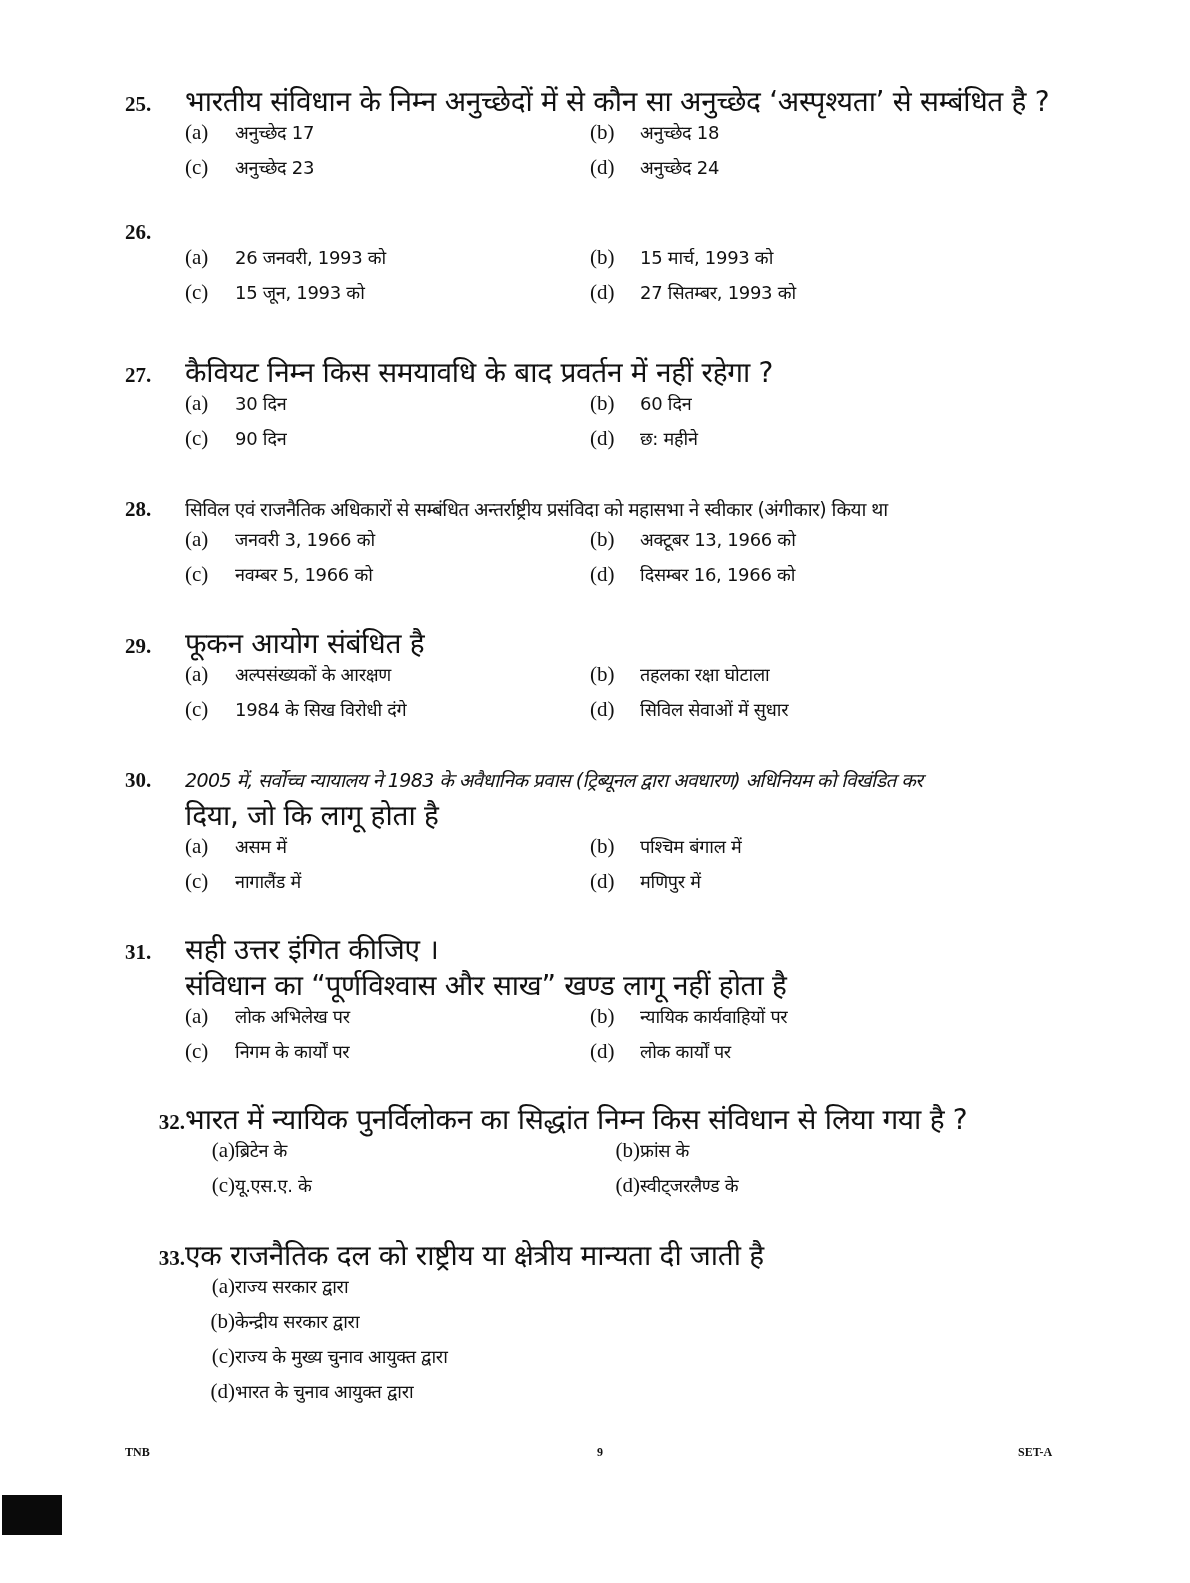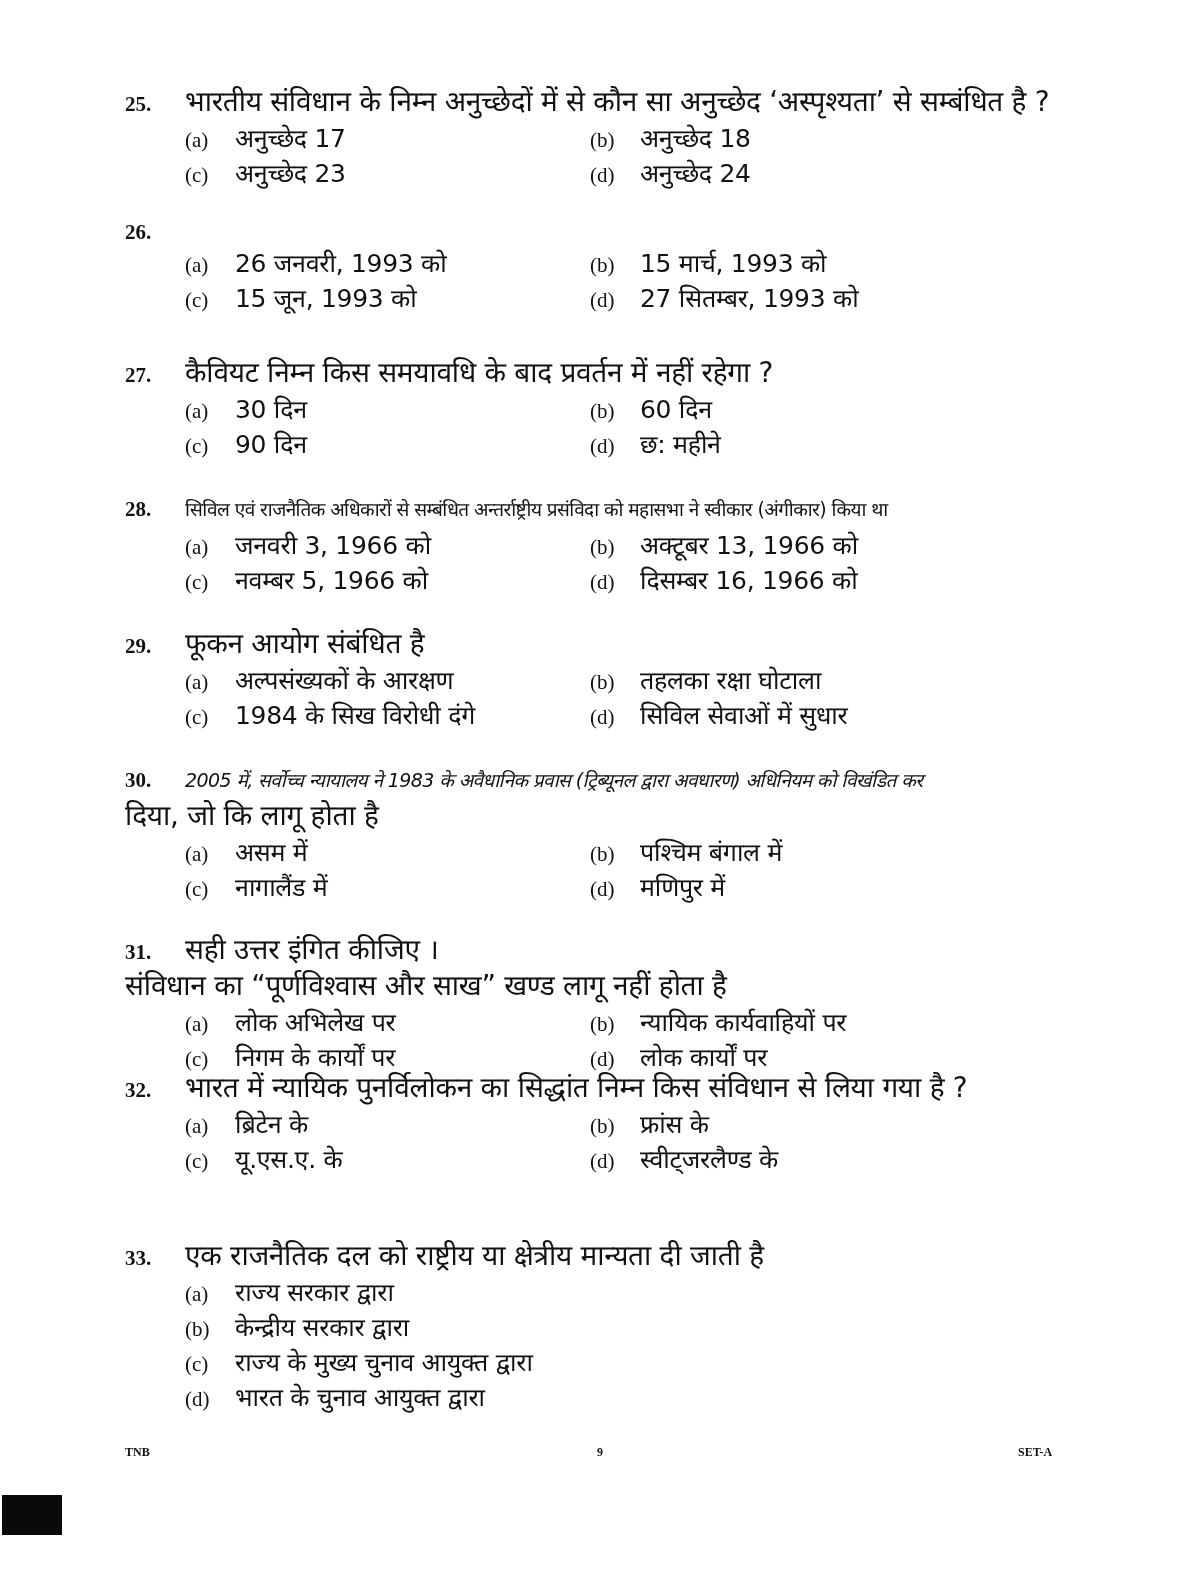--- a/index.html
+++ b/index.html
@@ -6,26 +6,26 @@
     body {
       width: 1190px; height: 1583px; background: #ffffff; position: relative;
       overflow: hidden; color: #111;
       font-family: "Liberation Serif", "DejaVu Serif", serif;
     }
     .page { position: absolute; left: 0; top: 0; width: 1190px; height: 1194px; }
     .question { position: absolute; left: 125px; width: 980px; }
     .q-row { display: flex; align-items: baseline; }
     .q-num { width: 60px; font-weight: bold; font-size: 21px; font-family: "Liberation Serif", serif; }
     .q-text { font-size: 28px; line-height: 36px; font-family: "DejaVu Sans", sans-serif; font-weight: normal; letter-spacing: -0.3px; }
-    .q-text.sub { }
+    .q-text.sub { margin-left: 60px; }
     .opts { margin-left: 60px; display: grid; grid-template-columns: 405px 405px; row-gap: 0; }
     .opts.single { grid-template-columns: 700px; }
     .opt { display: flex; align-items: baseline; height: 35px; }
     .opt-label { width: 50px; font-size: 21px; font-family: "Liberation Serif", serif; }
-    .opt-text { font-size: 25px; font-family: "DejaVu Sans", sans-serif; letter-spacing: -0.3px; }
+    .opt-text { font-size: 18px; font-family: "DejaVu Sans", sans-serif; letter-spacing: -0.3px; }
     .footer { position: absolute; top: 1445px; font-weight: bold; font-size: 12px; font-family: "Liberation Serif", serif; }
     .footer.left { left: 125px; }
     .footer.center { left: 597px; }
     .footer.right { left: 1018px; text-align: right; }
     .scan-mark { position: absolute; left: 2px; top: 1495px; width: 60px; height: 40px; background: #0a0a0a; }
   </style>
 </head>
 <body>
 
 <div class="page">
@@ -199,21 +199,21 @@
           <span class="opt-label">(c)</span>
           <span class="opt-text">निगम के कार्यों पर</span>
         </div>
       <div class="opt">
           <span class="opt-label">(d)</span>
           <span class="opt-text">लोक कार्यों पर</span>
         </div>
     </div>
   </div>
 
-  <div class="question" style="top:1070px;">
+  <div class="question" style="top:1102px;text-align:right;">
     <div class="q-row">
       <span class="q-num">32.</span>
       <span class="q-text">भारत में न्यायिक पुनर्विलोकन का सिद्धांत निम्न किस संविधान से लिया गया है ?</span>
     </div>
     <div class="opts">
       <div class="opt">
           <span class="opt-label">(a)</span>
           <span class="opt-text">ब्रिटेन के</span>
         </div>
       <div class="opt">
@@ -224,21 +224,21 @@
           <span class="opt-label">(c)</span>
           <span class="opt-text">यू.एस.ए. के</span>
         </div>
       <div class="opt">
           <span class="opt-label">(d)</span>
           <span class="opt-text">स्वीट्जरलैण्ड के</span>
         </div>
     </div>
   </div>
 
-  <div class="question" style="top:1238px;">
+  <div class="question" style="top:1238px;text-align:right;">
     <div class="q-row">
       <span class="q-num">33.</span>
       <span class="q-text">एक राजनैतिक दल को राष्ट्रीय या क्षेत्रीय मान्यता दी जाती है</span>
     </div>
     <div class="opts single">
       <div class="opt">
           <span class="opt-label">(a)</span>
           <span class="opt-text">राज्य सरकार द्वारा</span>
         </div>
       <div class="opt">

